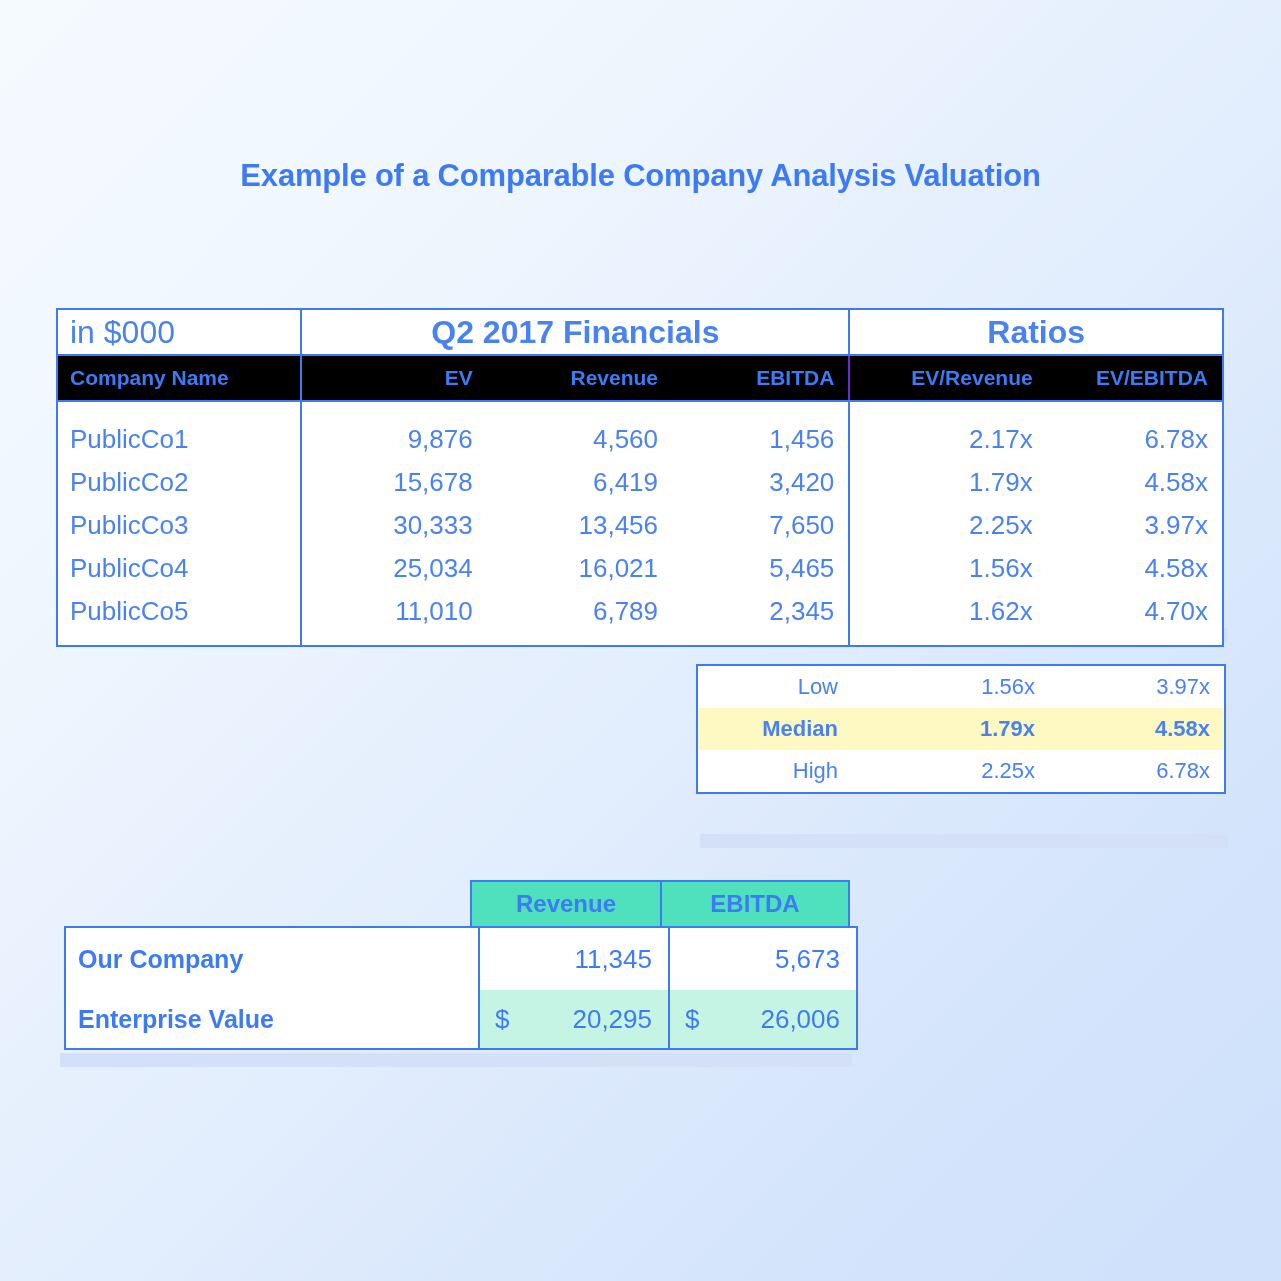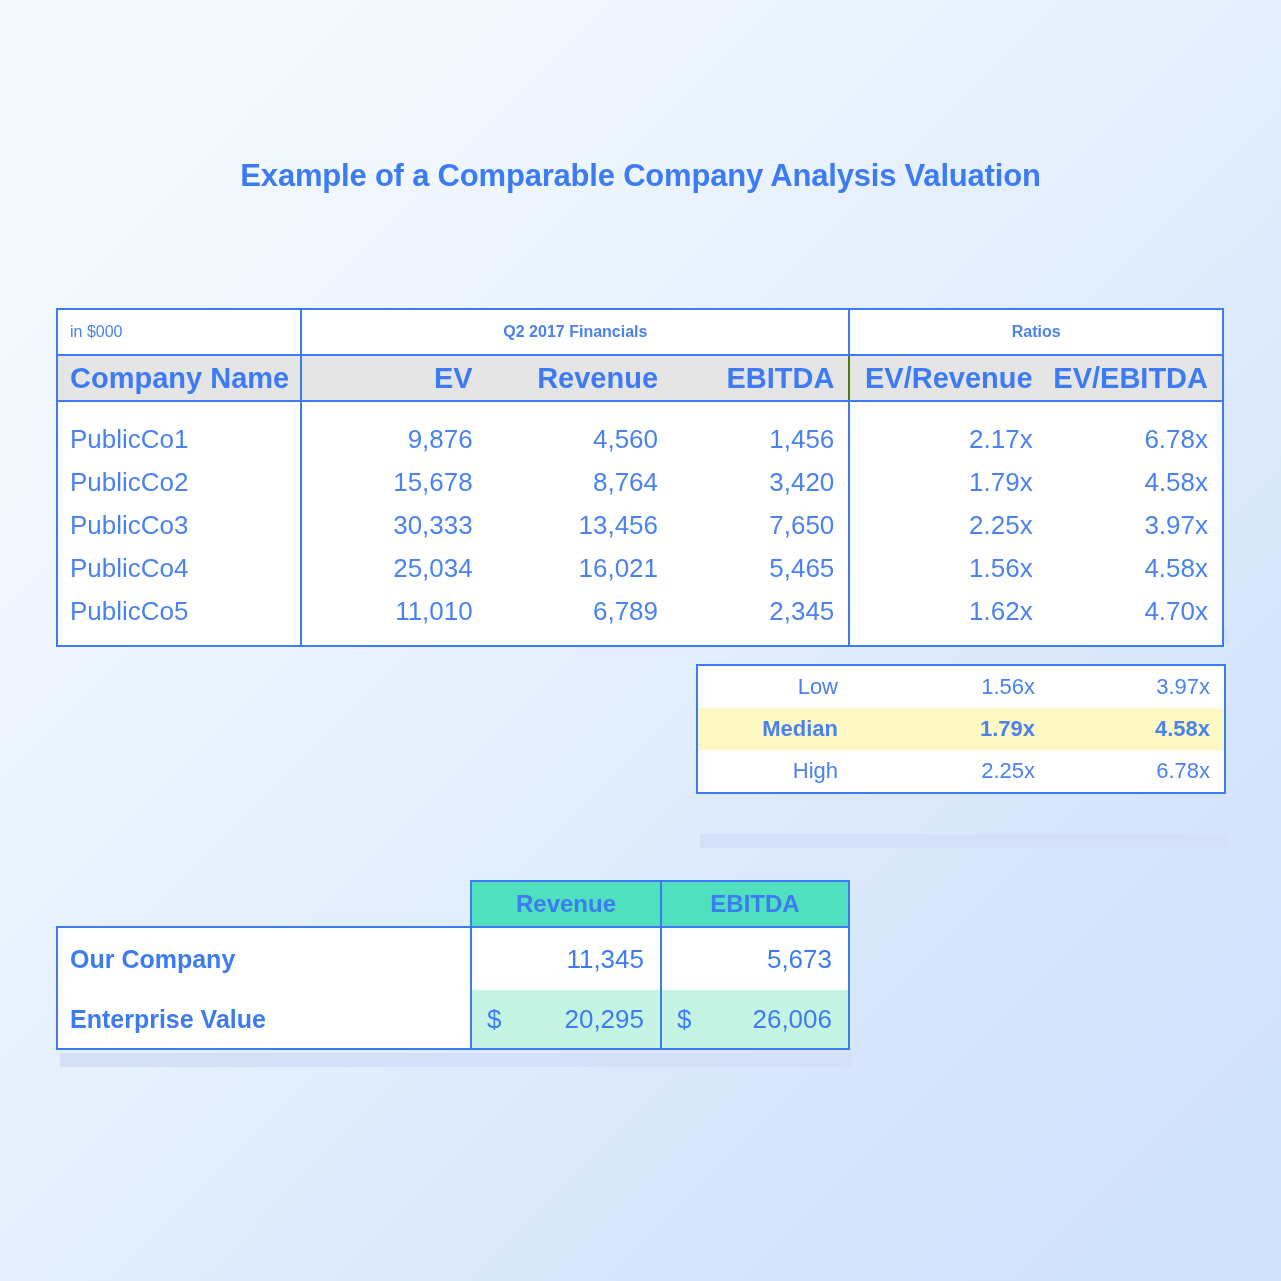--- a/index.html
+++ b/index.html
@@ -59,51 +59,51 @@
   }
 
   
   #comps-table { left: 56px; top: 308px; width: 1168px; z-index: 2; }
   #comps-shadow { left: 60px; top: 628px; width: 1168px; height: 14px; }
 
   #comps-table .grp-row td {
     height: 44px;
     text-align: center;
     font-weight: bold;
-    font-size: 16px;
+    font-size: 32px;
     border-bottom: 2px solid #3d7bf5;
   }
   #comps-table .grp-row td.in-thousands {
     text-align: left;
     font-weight: normal;
     padding-left: 12px;
     border-right: 2px solid #3d7bf5;
   }
   #comps-table .grp-row td.grp-ratios {
     border-left: 2px solid #3d7bf5;
   }
 
   #comps-table .hdr-row td {
     height: 44px;
-    background: #e5e5e5;
-    font-weight: bold;
-    font-size: 29px;
+    background: #000000;
+    font-weight: bold;
+    font-size: 21px;
     text-align: right;
     padding-right: 14px;
     border-bottom: 2px solid #3d7bf5;
     color: #3d7bf5;
   }
   #comps-table .hdr-row td.c-name {
     text-align: left;
     padding-left: 12px;
     padding-right: 0;
     border-right: 2px solid #3d7bf5;
   }
   #comps-table .hdr-row td.c-evrev {
-    border-left: 2px solid #4d7c0f;
+    border-left: 2px solid #6d28d9;
   }
 
   #comps-table .spacer-row td { height: 16px; border-right: none; }
   #comps-table .spacer-row td.c-name { border-right: 2px solid #3d7bf5; }
   #comps-table .spacer-row td.c-evrev { border-left: 2px solid #3d7bf5; }
 
   #comps-table .data-row td {
     height: 43px;
     text-align: right;
     padding-right: 14px;
@@ -156,21 +156,21 @@
     background: #4fe0bd;
     text-align: center;
     font-weight: bold;
     font-size: 24px;
     color: #3d7bf5;
   }
   #ourco-head td.sep { border-left: 2px solid #3d7bf5; }
 
   #ourco-body {
     position: absolute;
-    left: 0;
+    left: 8px;
     top: 46px;
     width: 792px;
     border-collapse: collapse;
     table-layout: fixed;
     border: 2px solid #3d7bf5;
     background: #fff;
   }
   #ourco-body td {
     height: 60px;
     font-size: 26px;
@@ -259,21 +259,21 @@
         <td class="c-name">PublicCo1</td>
         <td>9,876</td>
         <td>4,560</td>
         <td>1,456</td>
         <td class="c-evrev">2.17x</td>
         <td>6.78x</td>
       </tr>
       <tr class="data-row">
         <td class="c-name">PublicCo2</td>
         <td>15,678</td>
-        <td>8,764</td>
+        <td>6,419</td>
         <td>3,420</td>
         <td class="c-evrev">1.79x</td>
         <td>4.58x</td>
       </tr>
       <tr class="data-row">
         <td class="c-name">PublicCo3</td>
         <td>30,333</td>
         <td>13,456</td>
         <td>7,650</td>
         <td class="c-evrev">2.25x</td>

